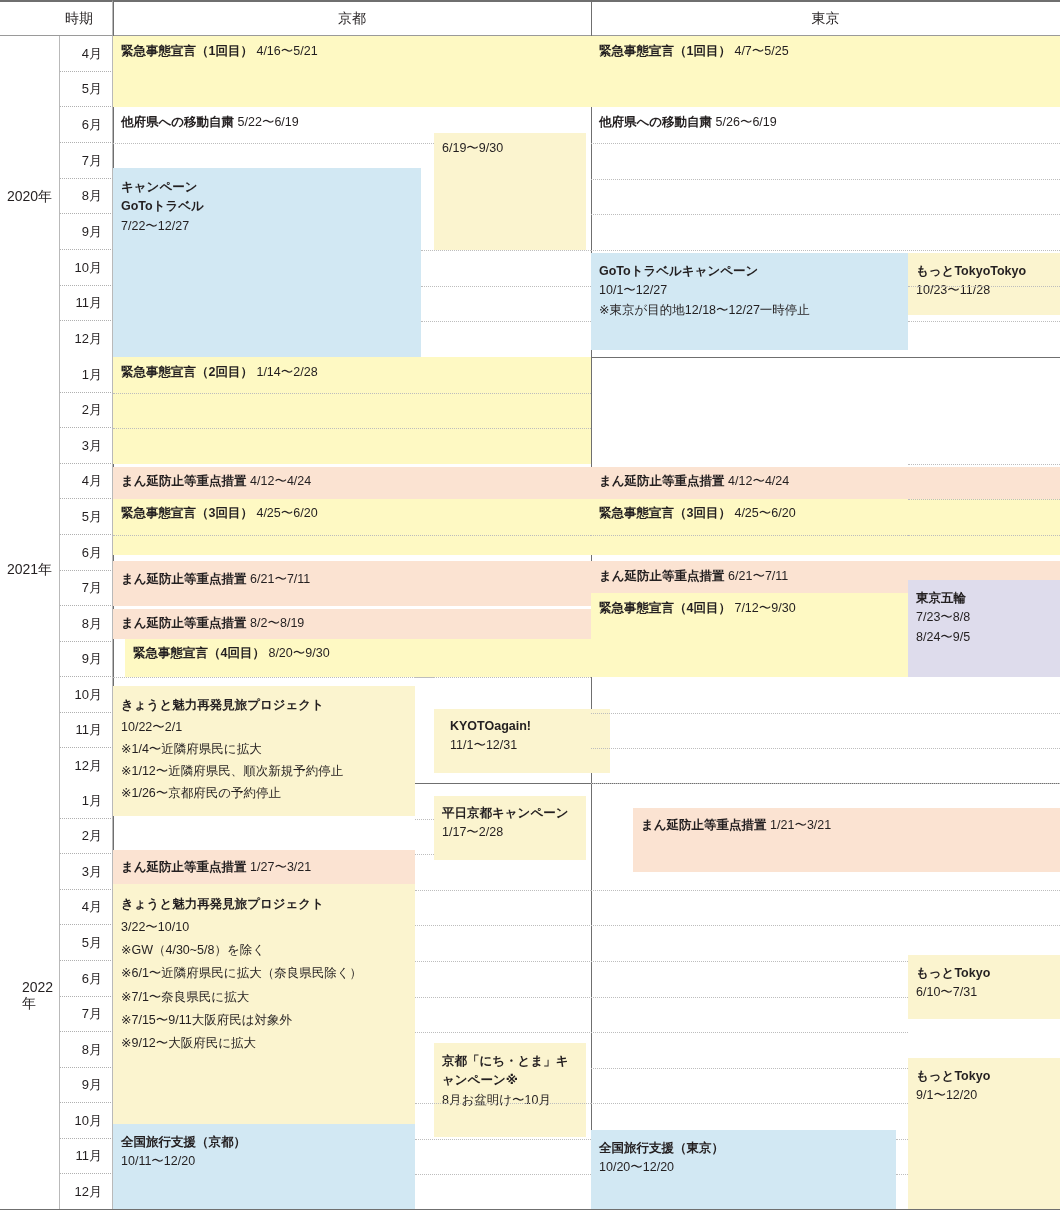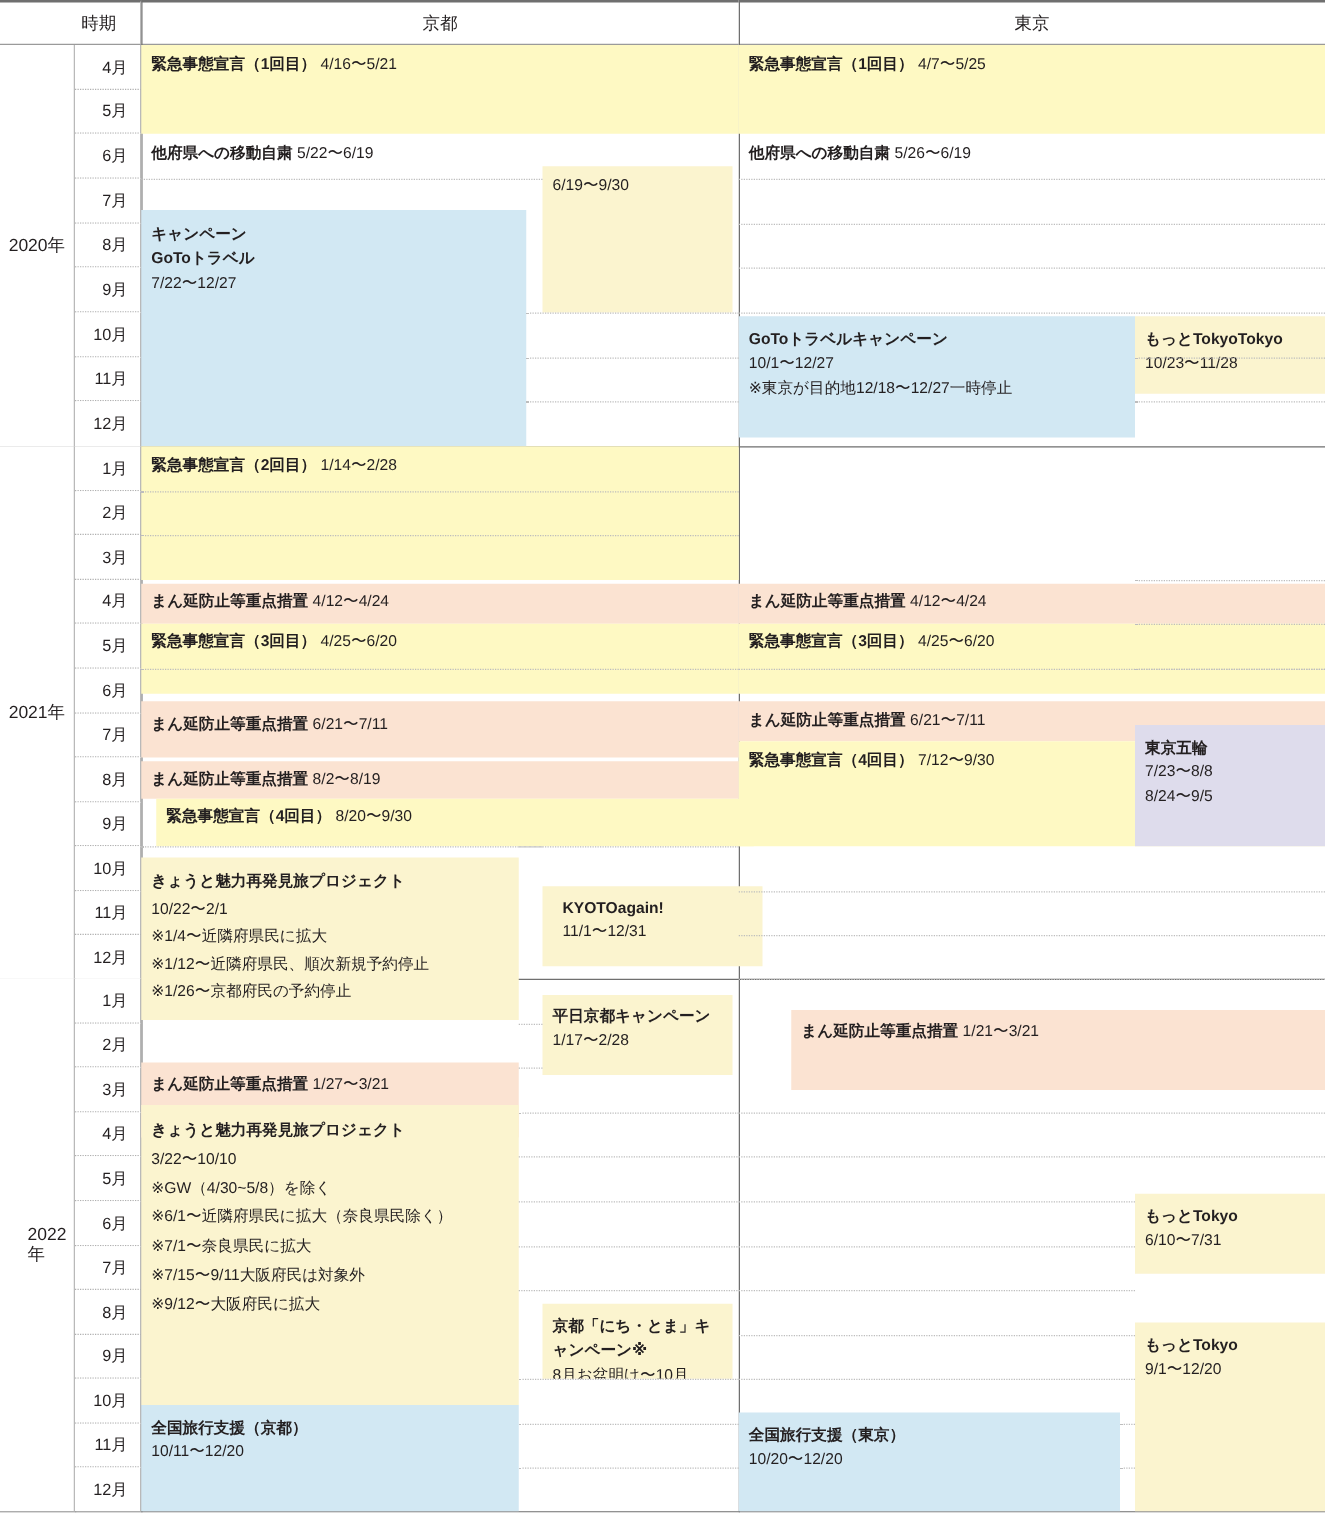--- a/index.html
+++ b/index.html
@@ -192,21 +192,21 @@
   <div class="ev yellow" style="left:113px;top:884px;width:302px;height:240px;padding-top:9px;line-height:1.85;">
     <div class="line ttl">きょうと魅力再発見旅プロジェクト</div>
     <div class="line sub">3/22〜10/10</div>
     <div class="line sub">※GW（4/30~5/8）を除く</div>
     <div class="line sub">※6/1〜近隣府県民に拡大（奈良県民除く）</div>
     <div class="line sub">※7/1〜奈良県民に拡大</div>
     <div class="line sub">※7/15〜9/11大阪府民は対象外</div>
     <div class="line sub">※9/12〜大阪府民に拡大</div>
   </div>
 
-  <div class="ev yellow" style="left:434px;top:1043px;width:152px;height:60px;padding-top:9px;">
+  <div class="ev yellow" style="left:434px;top:1043px;width:152px;height:94px;padding-top:9px;">
     <div class="wrap ttl">京都「にち・とま」キャンペーン※</div>
     <div class="line sub">8月お盆明け〜10月</div>
   </div>
 
   <div class="ev blue" style="left:113px;top:1124px;width:302px;height:85px;padding-top:9px;">
     <div class="line ttl">全国旅行支援（京都）</div>
     <div class="line sub">10/11〜12/20</div>
   </div>
 
   <div class="ev pink" style="left:591px;top:36px;width:469px;height:71px;">

